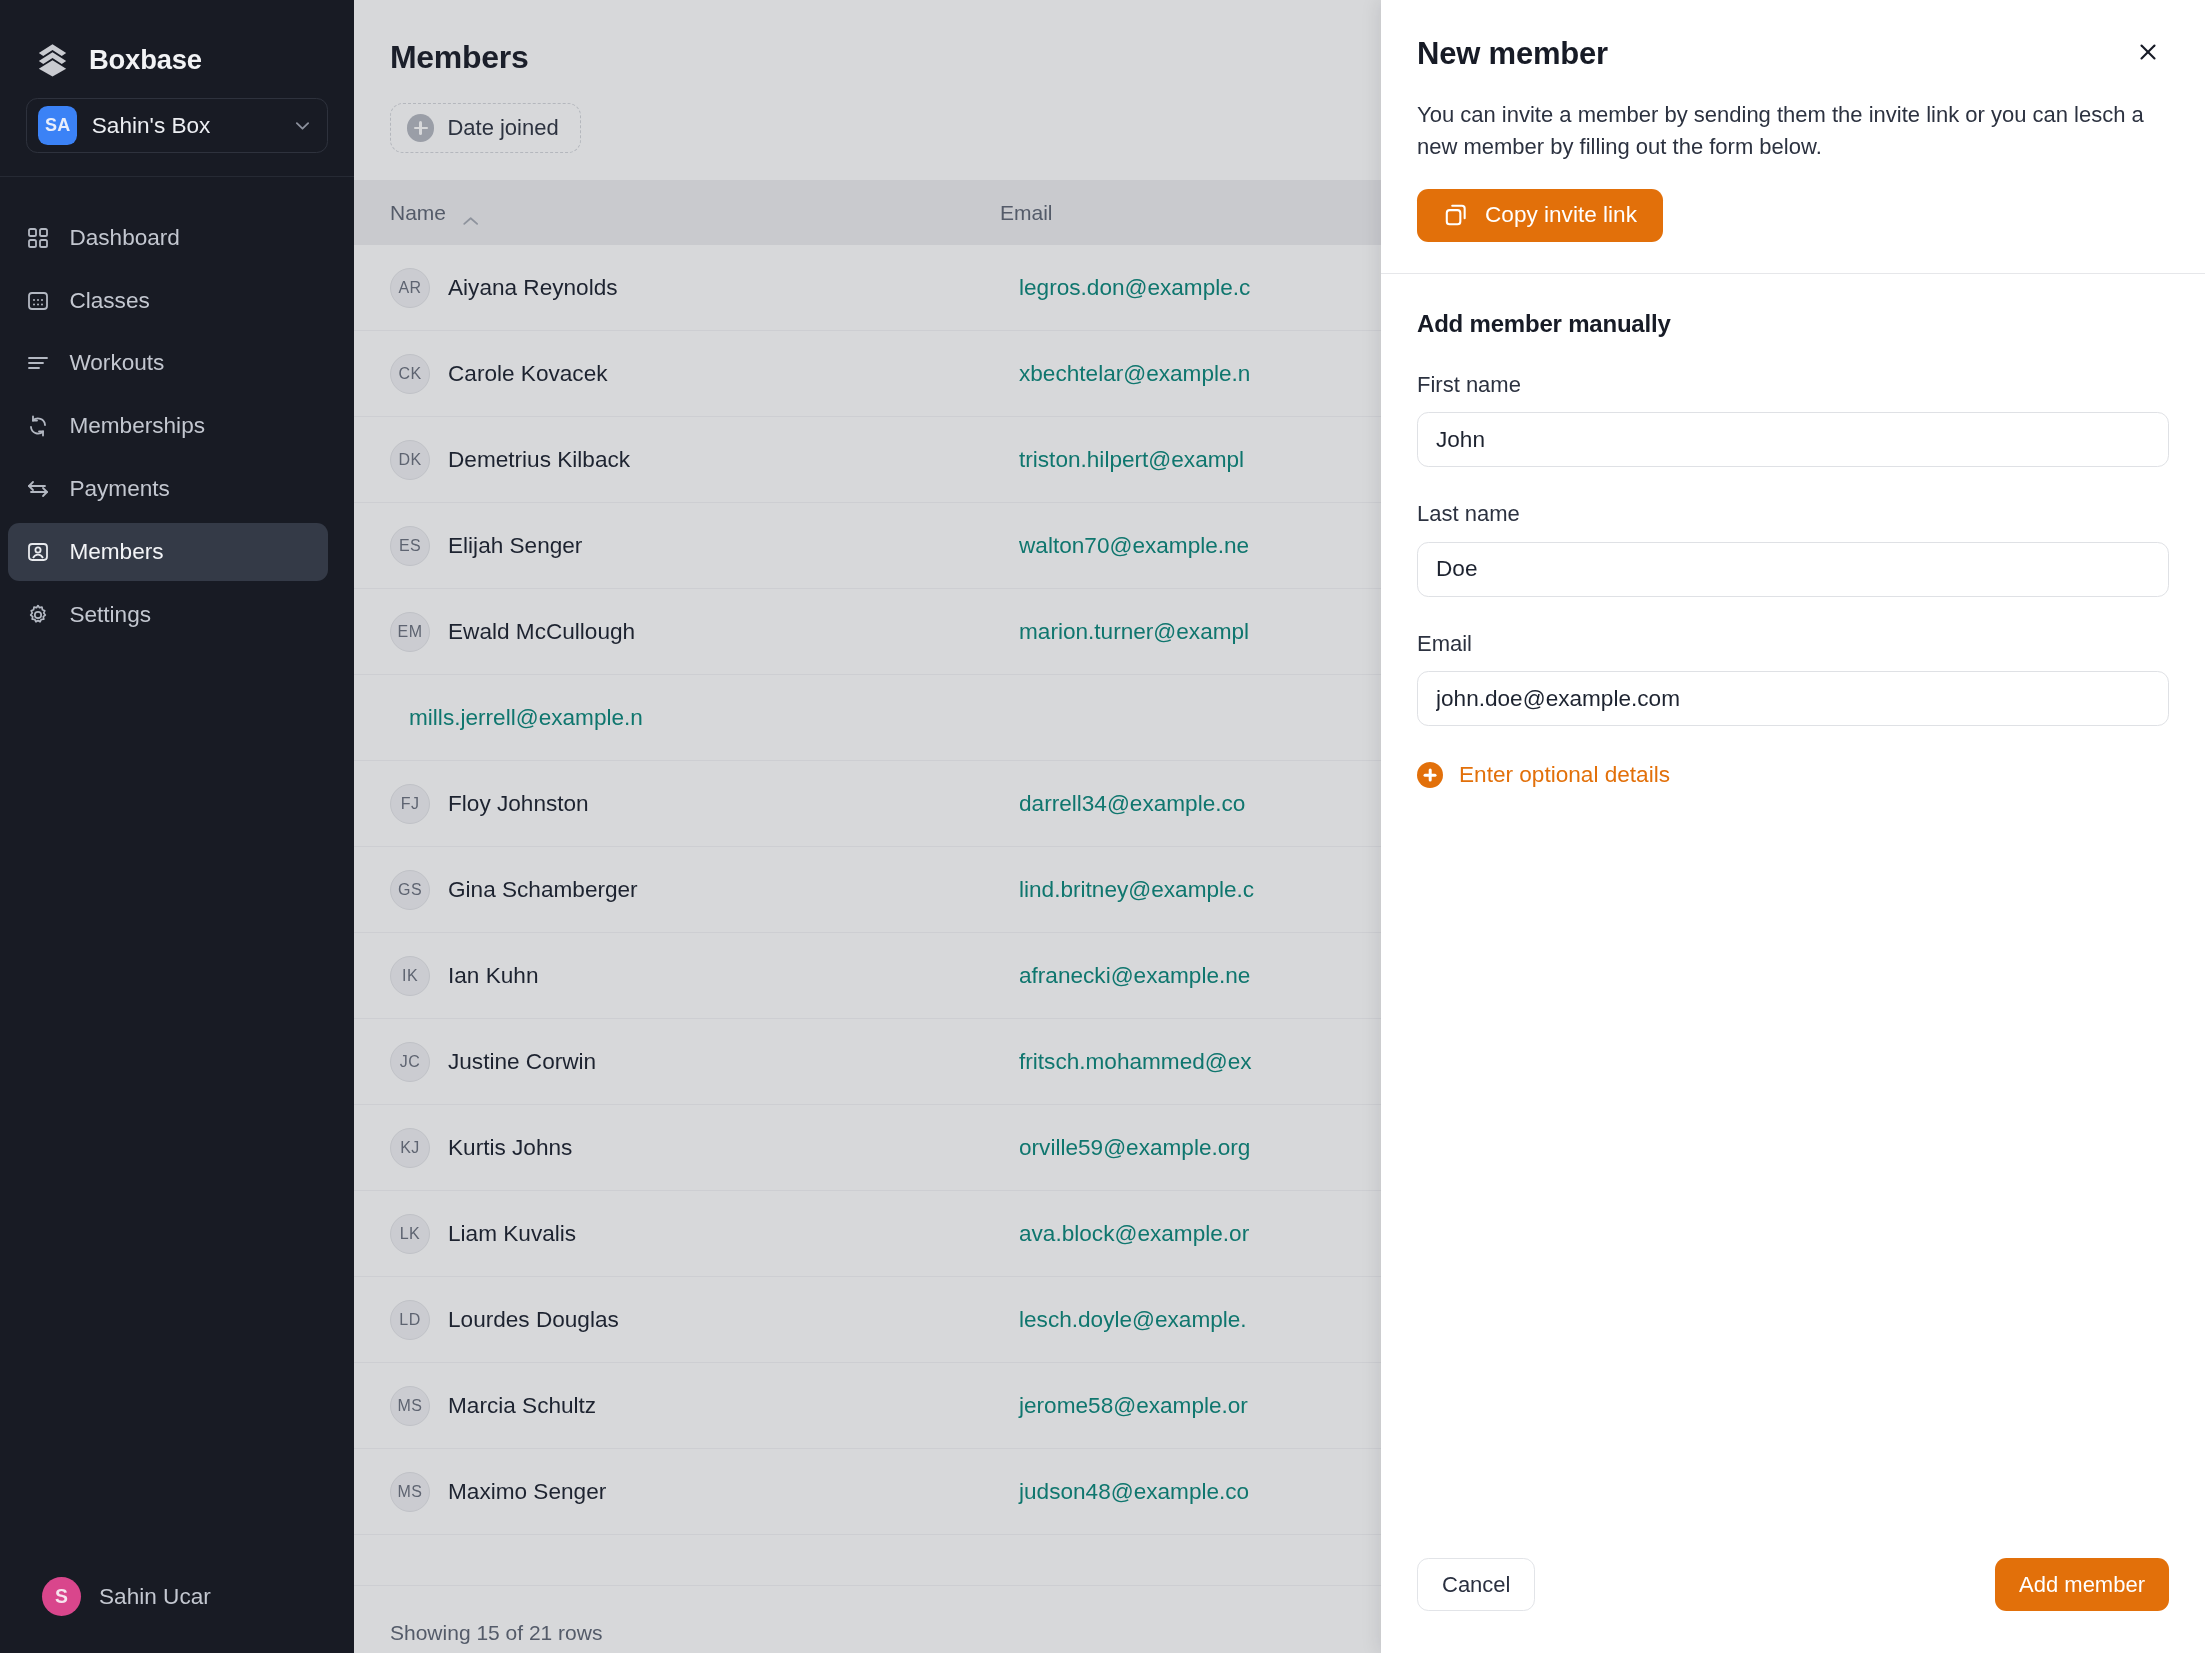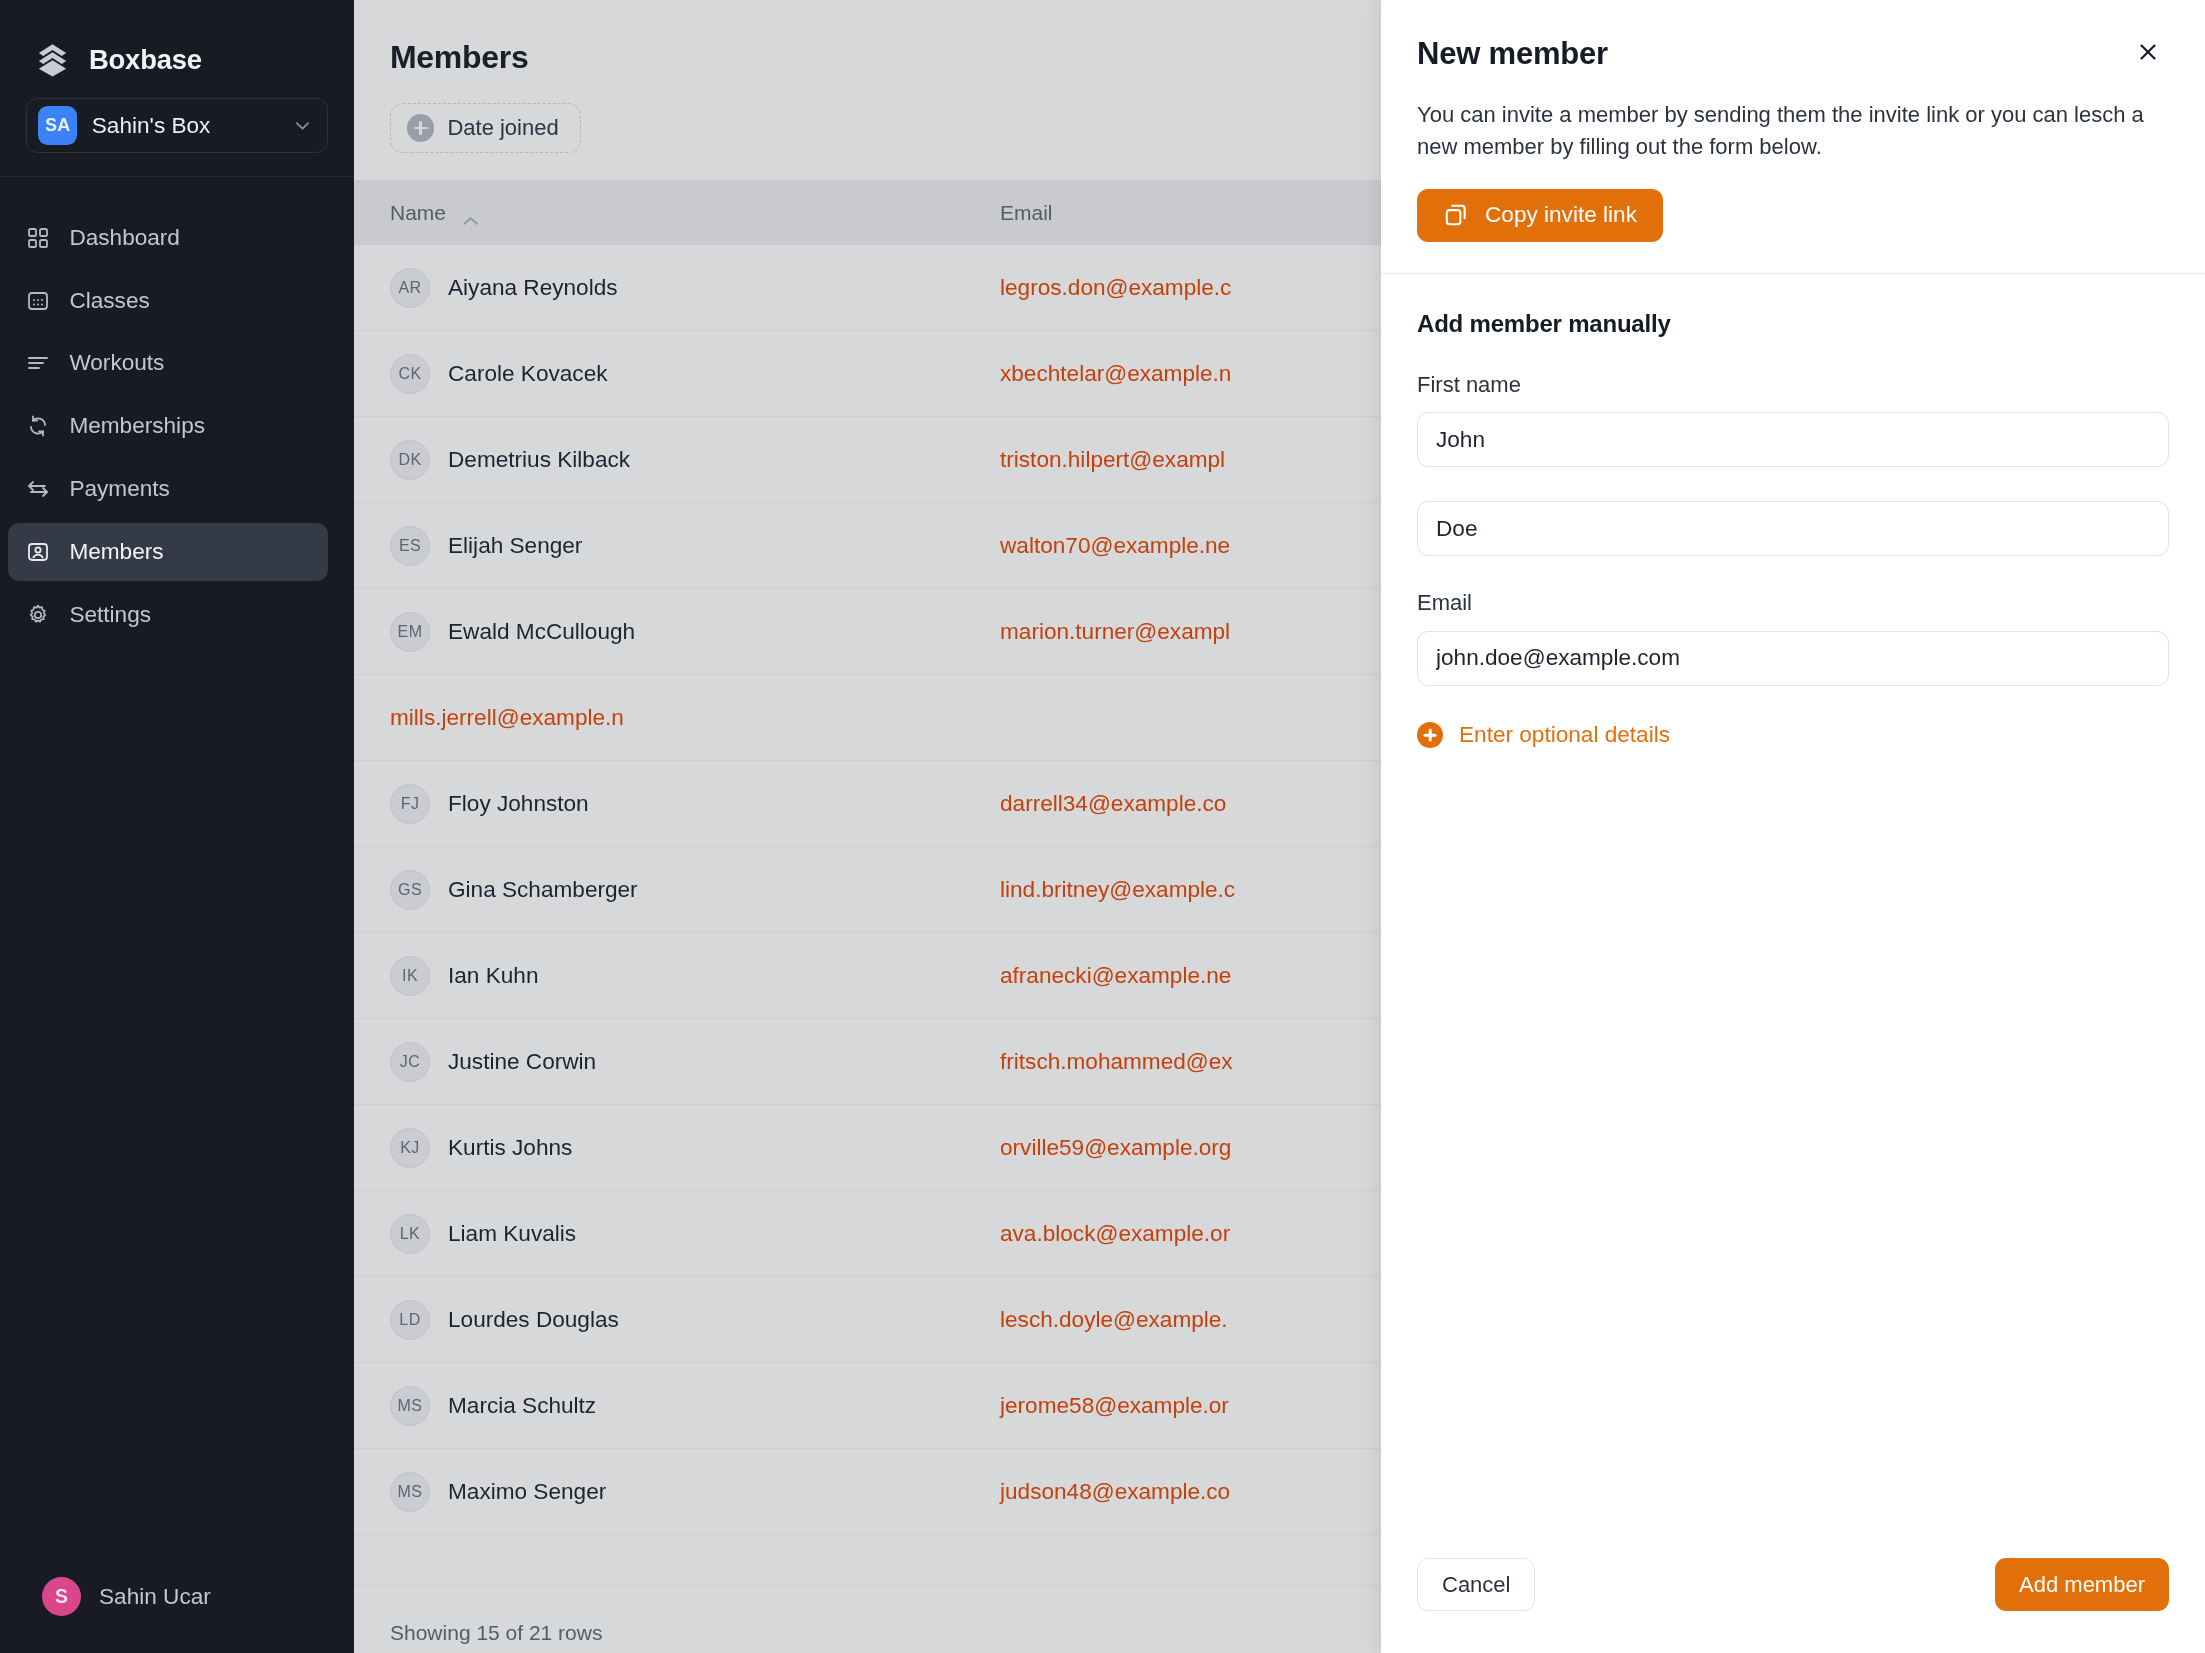--- a/index.html
+++ b/index.html
@@ -220,22 +220,23 @@
     text-align: right;
   }
   .row-name {
     font-size: 22.6px;
     color: #1d2330;
     font-weight: 400;
     white-space: nowrap;
   }
   .cell-email {
     font-size: 22.6px;
-    color: #c2410c;
+    color: #0f766e;
     white-space: nowrap;
+    margin-left: 19px;
   }
   .table-foot {
     border-top: 1.2px solid #cdced2;
     height: 94px;
     display: flex;
     align-items: center;
     padding-left: 36px;
   }
   .foot-text { font-size: 21px; color: #545b69; }
   .spacer-row { height: 50px; }
@@ -679,20 +680,21 @@
 
     <div class="panel-body">
       <h3 class="section-title">Add member manually</h3>
 
       <div class="field">
         <label class="field-label">First name</label>
         <input class="field-input" type="text" value="John" style="">
       </div>
 
       <div class="field">
+        <label class="field-label">Last name</label>
         <input class="field-input" type="text" value="Doe" style="">
       </div>
 
       <div class="field">
         <label class="field-label">Email</label>
         <input class="field-input" type="text" value="john.doe@example.com" style="">
       </div>
 
       <button class="optional-link">
         <span class="plus-circle-orange"></span>

